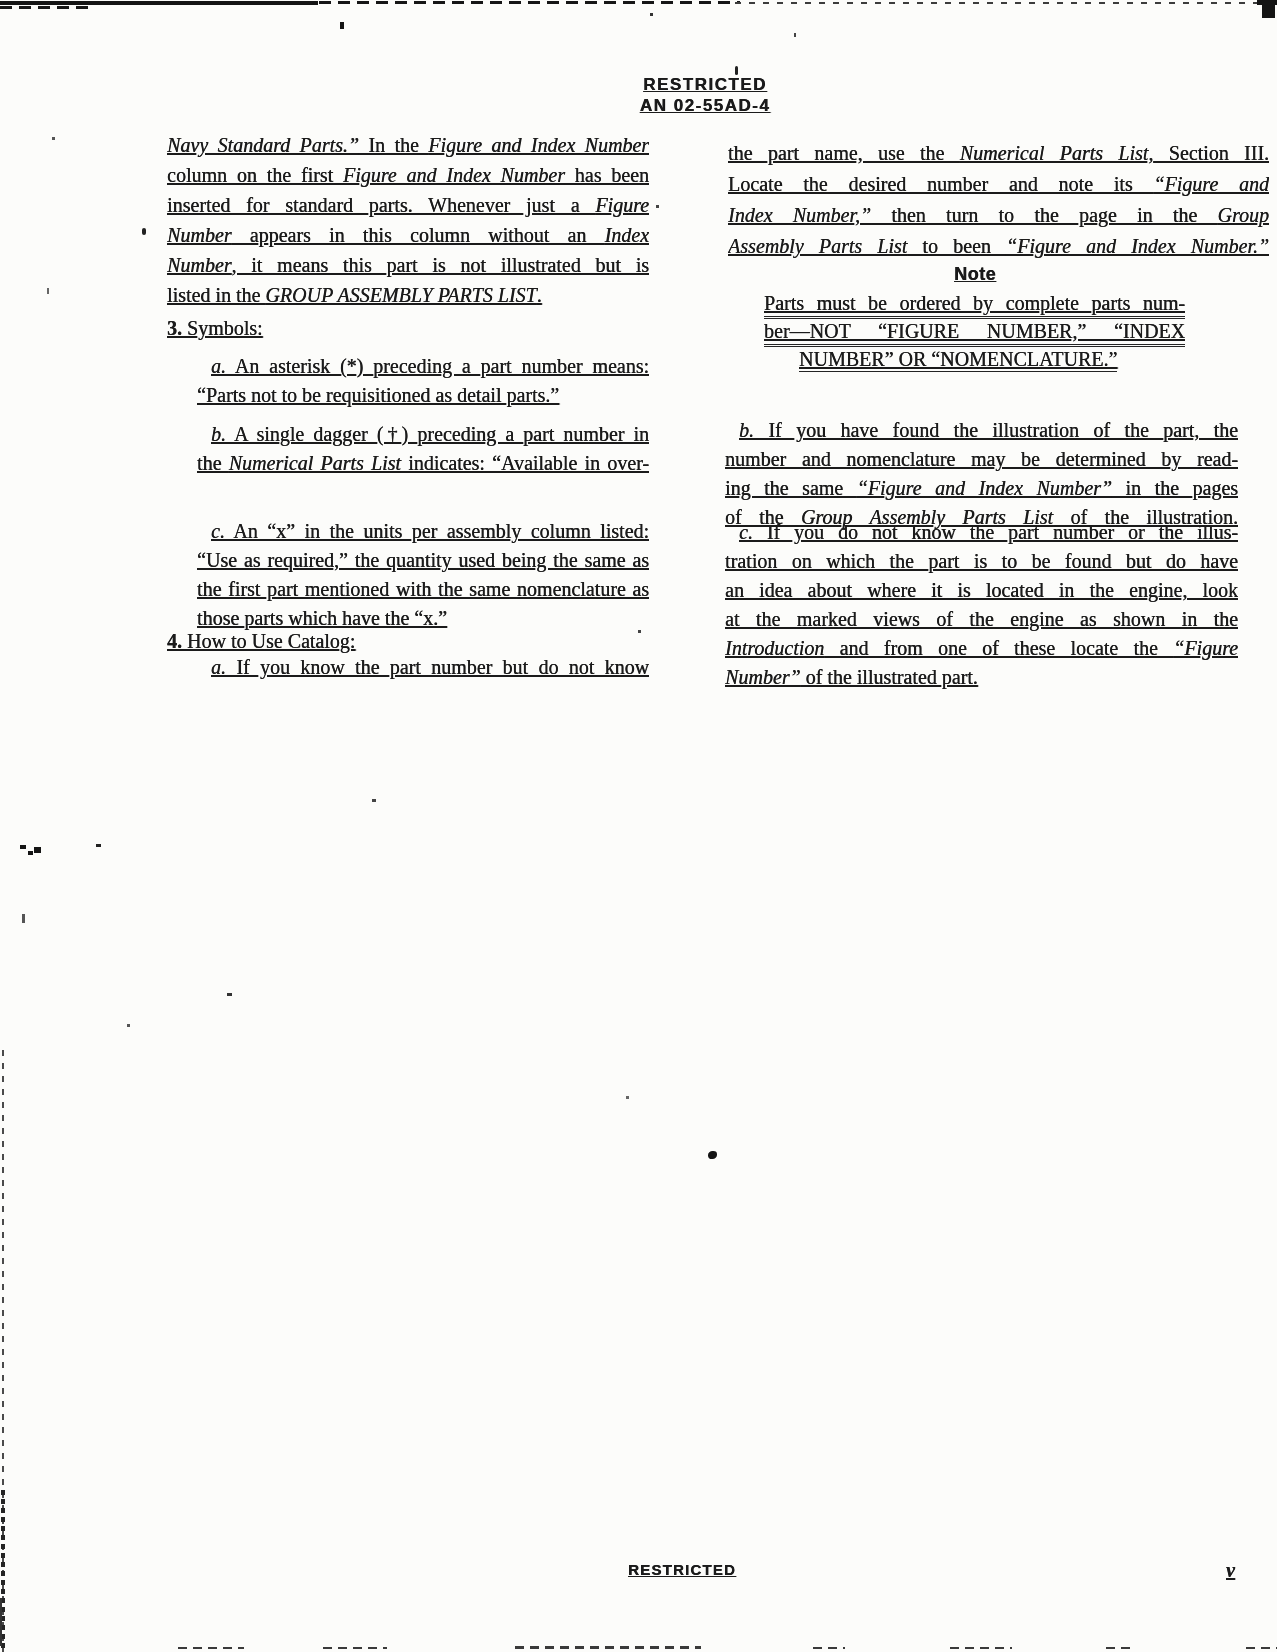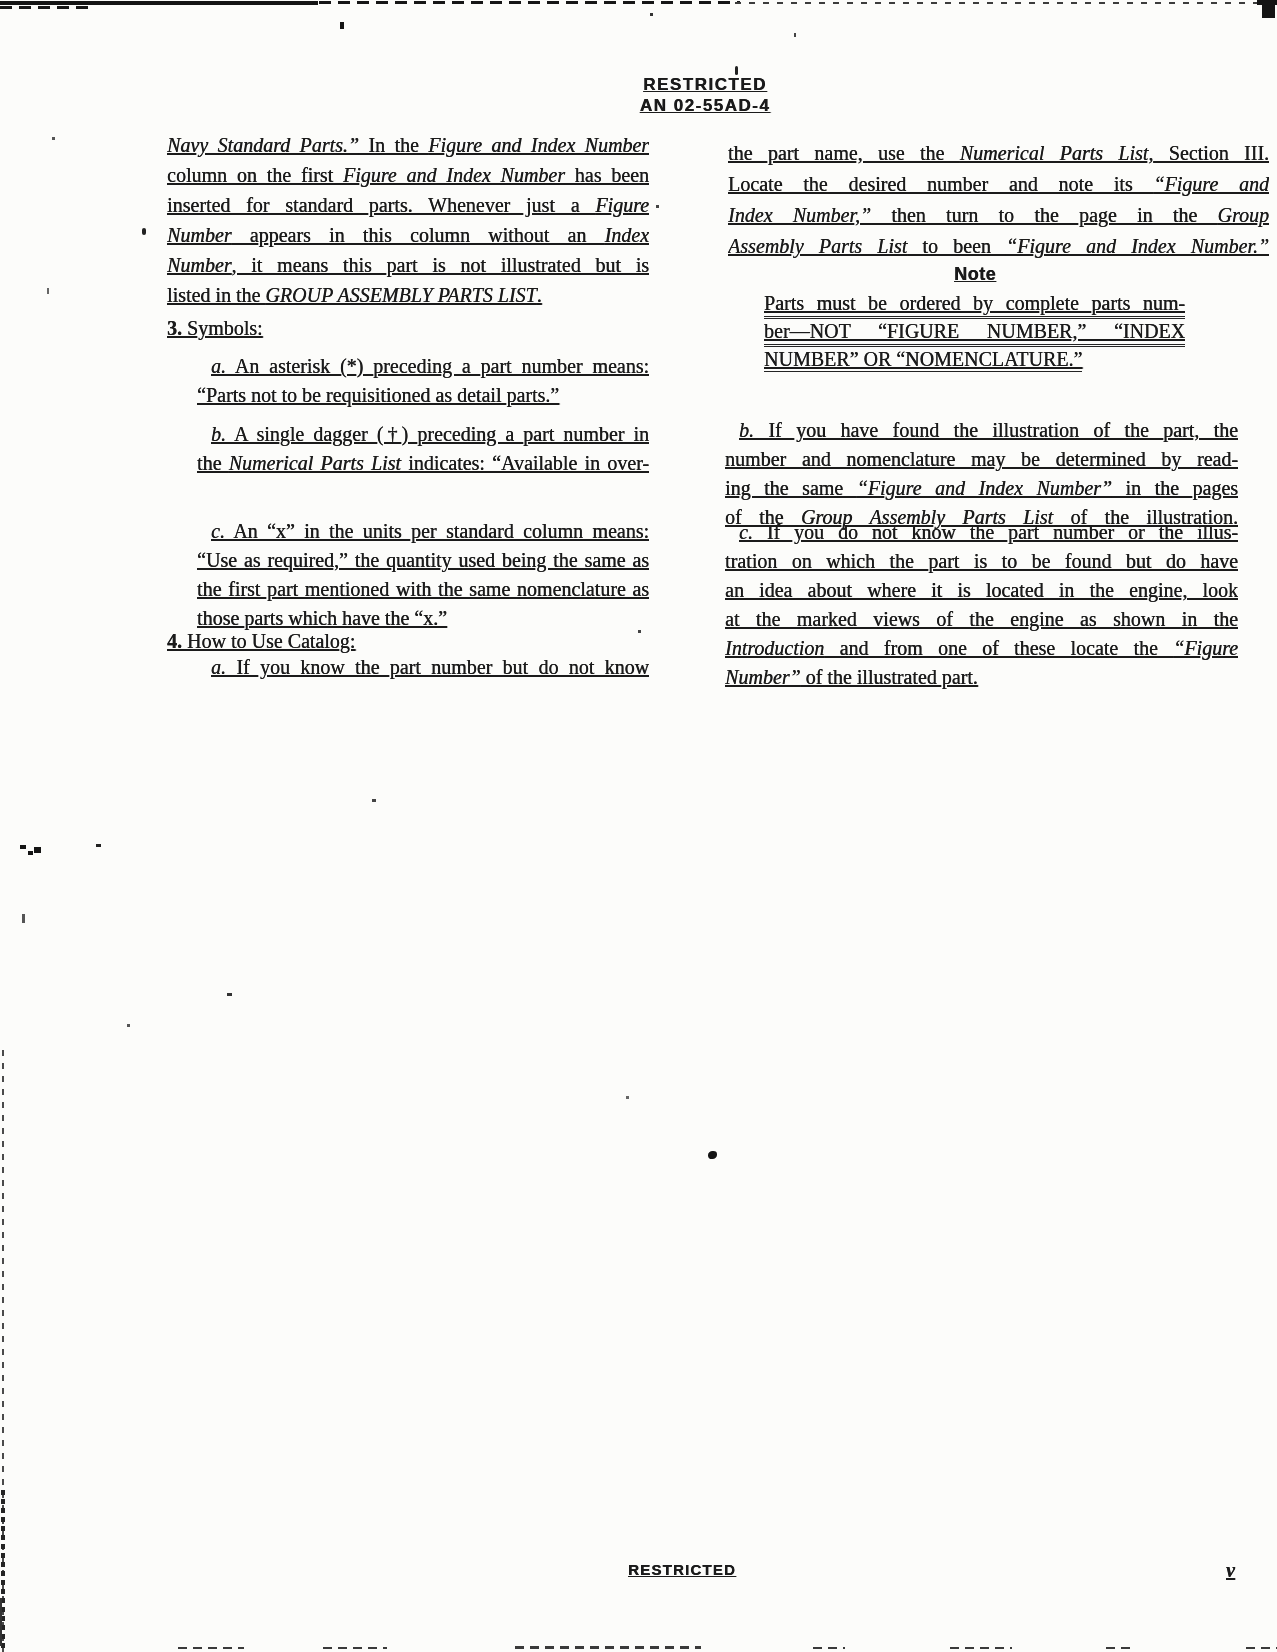--- a/index.html
+++ b/index.html
@@ -19,21 +19,21 @@
   .ll{text-align:left;}
   .ind{text-indent:14px;}
   .s-n{font-style:normal;}
   .s-i{font-style:italic;}
   .s-b{font-weight:bold;}
   .lh30 .jl,.lh30 .ll{height:30px;line-height:30px;}
   .lh31 .jl,.lh31 .ll{height:31px;line-height:31px;}
   .lh29 .jl,.lh29 .ll{height:29px;line-height:29px;margin-left:30px;}
   .notebody .jl,.notebody .ll{height:25px;line-height:25px;margin-bottom:0;}
   .ul-line{border-bottom:3px double #242424;}
-  .ul-span{border-bottom:3px double #242424;padding-bottom:1px;}
+  .ul-span{border-bottom:3px double #242424;padding-bottom:1px;margin-left:35px;}
   .sans-b{
     font-family:"Liberation Sans", sans-serif;
     font-weight:bold;text-shadow:0.4px 0 0 #141414;
   }
   .hdr{letter-spacing:1.5px;font-size:17px;line-height:21px;text-align:center;}
   .note-h{font-size:18px;letter-spacing:0.5px;text-align:center;}
   .ftr{font-size:15px;letter-spacing:1.2px;}
   .pagenum{font-style:italic;font-weight:bold;font-size:20px;font-family:"Liberation Serif",serif;}
   
   .art{position:absolute;background:#141414;}
@@ -66,21 +66,21 @@
     </div>
   <div class="blk lh29" style="left:167px;top:352px;width:482px;">
       <div class="jl ind"><span class="s-i">a.</span><span class="s-n"> An asterisk (*) preceding a part number means:</span></div>
       <div class="ll"><span class="s-n">“Parts not to be requisitioned as detail parts.”</span></div>
     </div>
   <div class="blk lh29" style="left:167px;top:420px;width:482px;">
       <div class="jl ind"><span class="s-i">b.</span><span class="s-n"> A single dagger (†) preceding a part number in</span></div>
       <div class="jl"><span class="s-n">the </span><span class="s-i">Numerical Parts List</span><span class="s-n"> indicates: “Available in over-</span></div>
     </div>
   <div class="blk lh29" style="left:167px;top:517px;width:482px;">
-      <div class="jl ind"><span class="s-i">c.</span><span class="s-n"> An “x” in the units per standard column means:</span></div>
+      <div class="jl ind"><span class="s-i">c.</span><span class="s-n"> An “x” in the units per assembly column listed:</span></div>
       <div class="jl"><span class="s-n">“Use as required,” the quantity used being the same as</span></div>
       <div class="jl"><span class="s-n">the first part mentioned with the same nomenclature as</span></div>
       <div class="ll"><span class="s-n">those parts which have the “x.”</span></div>
     </div>
   <div class="blk lh30" style="left:167px;top:626px;width:482px;">
       <div class="ll"><span class="s-b">4.</span><span class="s-n"> How to Use Catalog:</span></div>
     </div>
   <div class="blk lh29" style="left:167px;top:653px;width:482px;">
       <div class="jl ind"><span class="s-i">a.</span><span class="s-n"> If you know the part number but do not know</span></div>
     </div>

